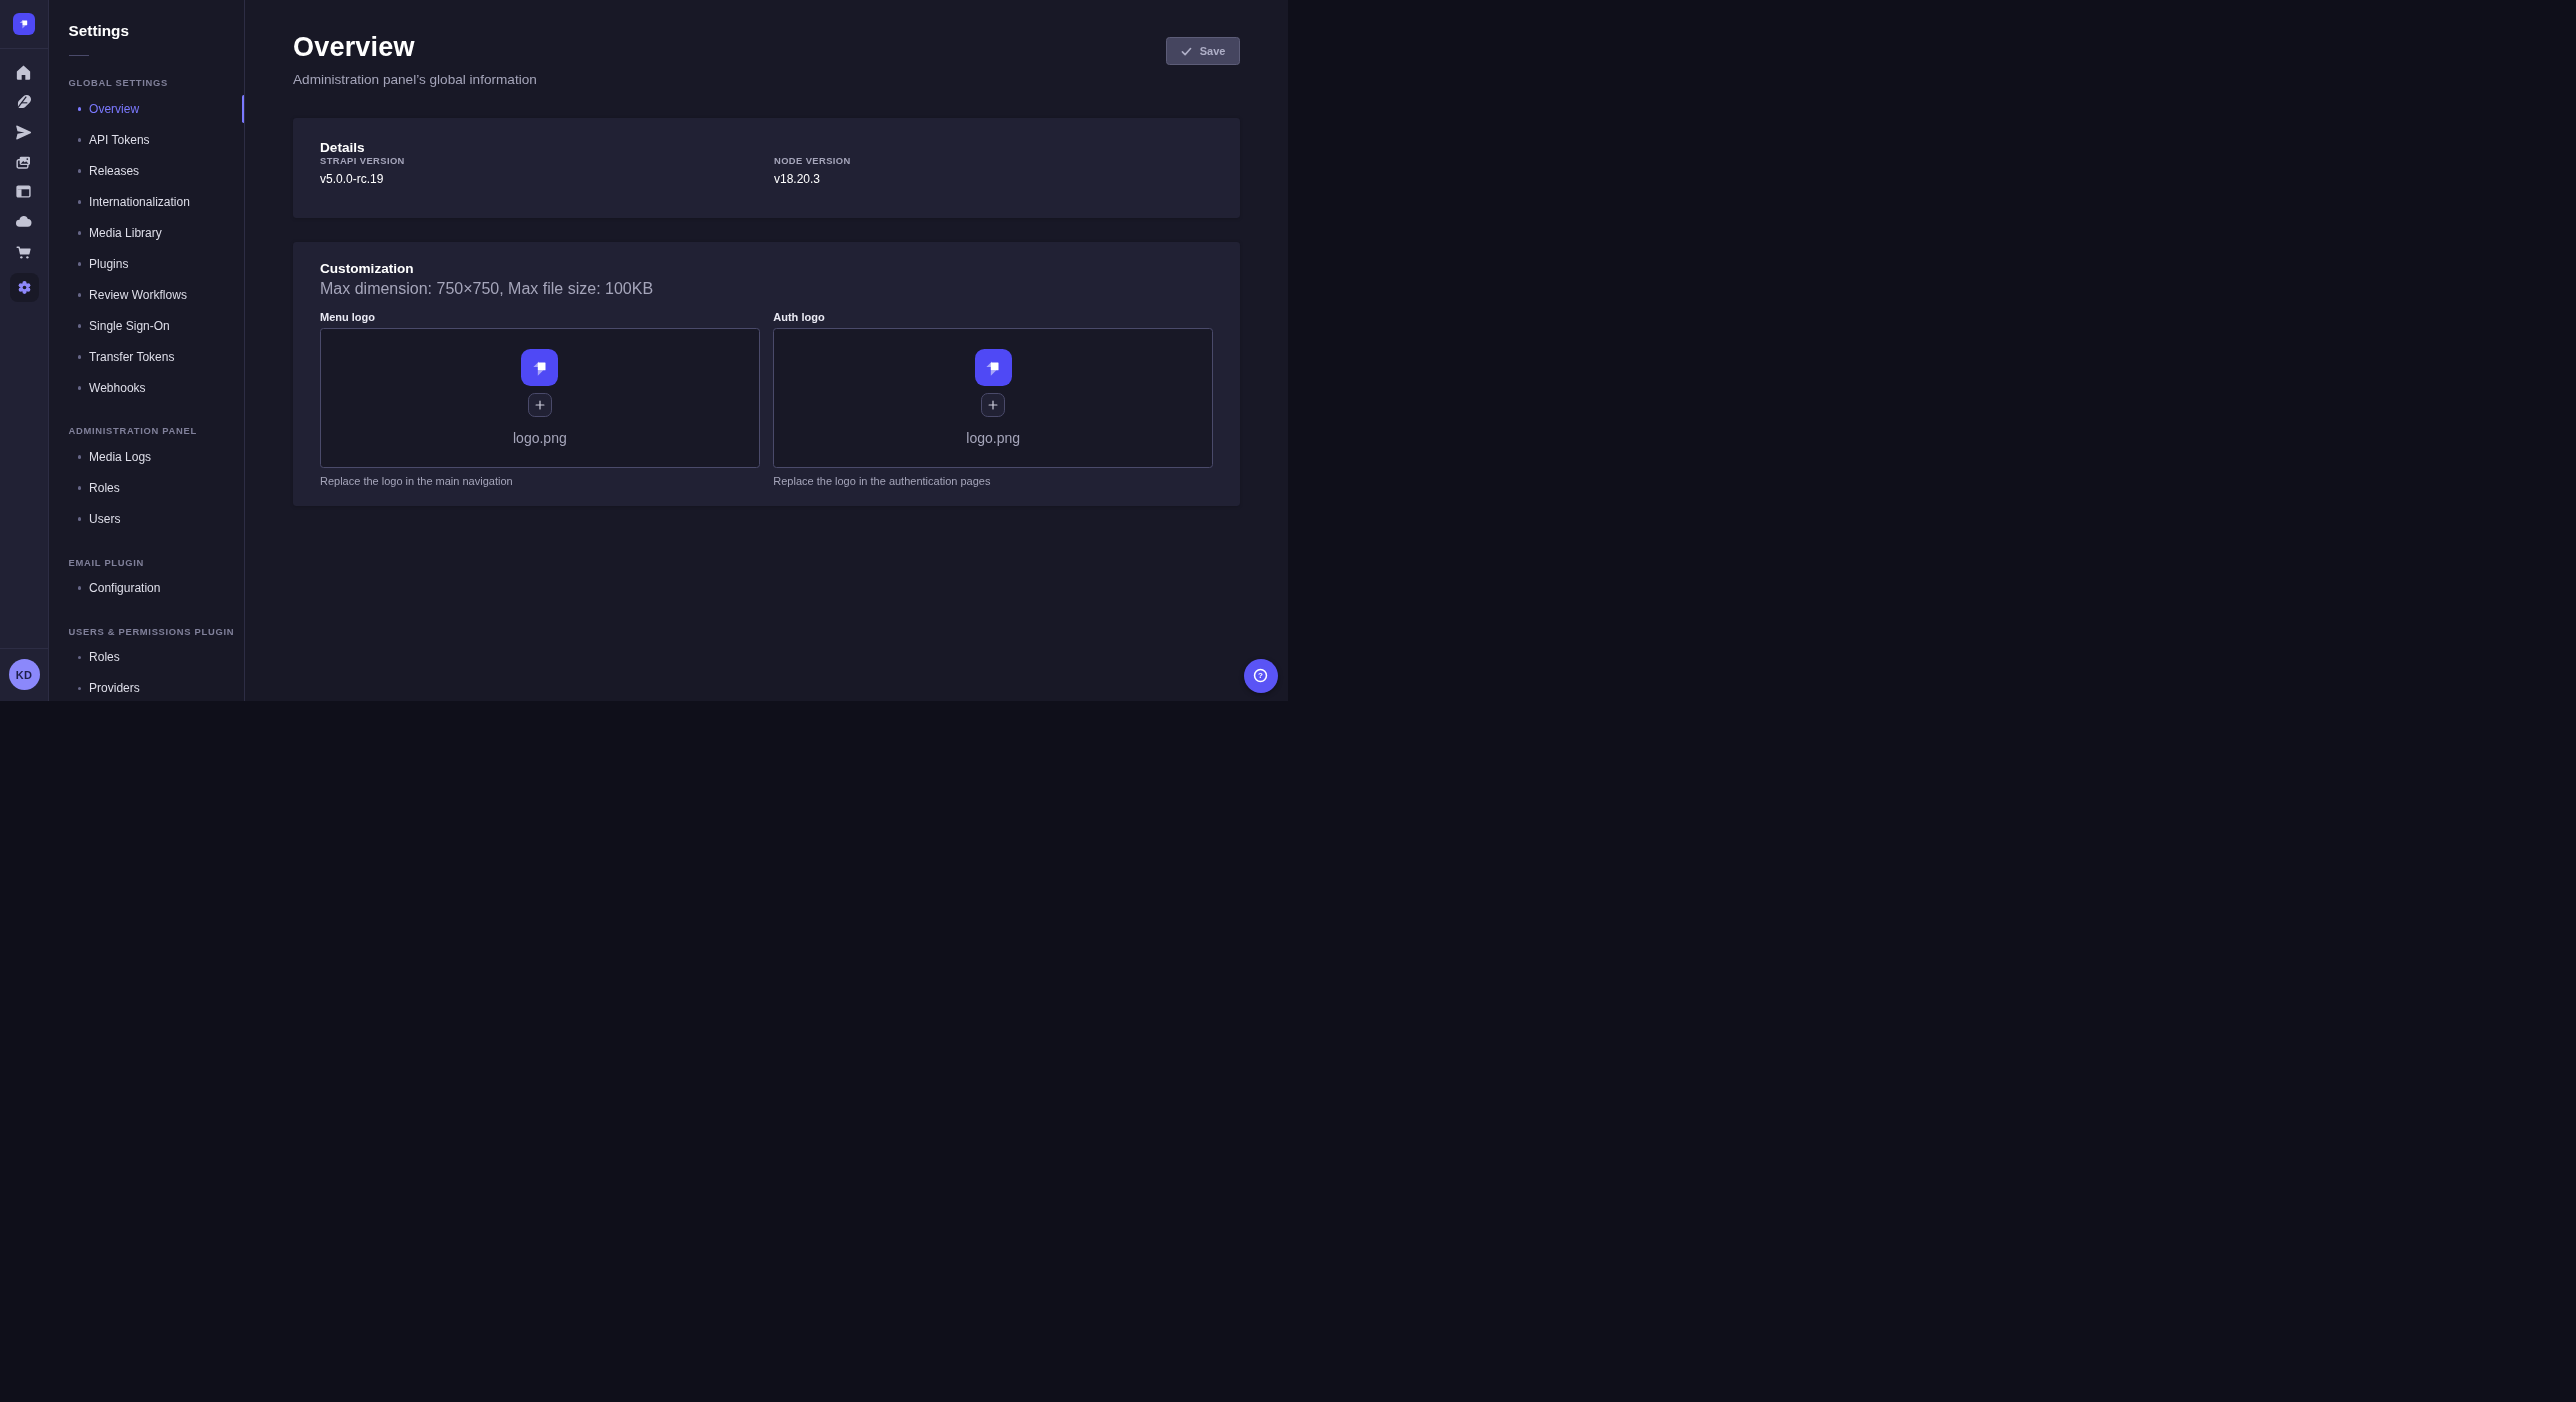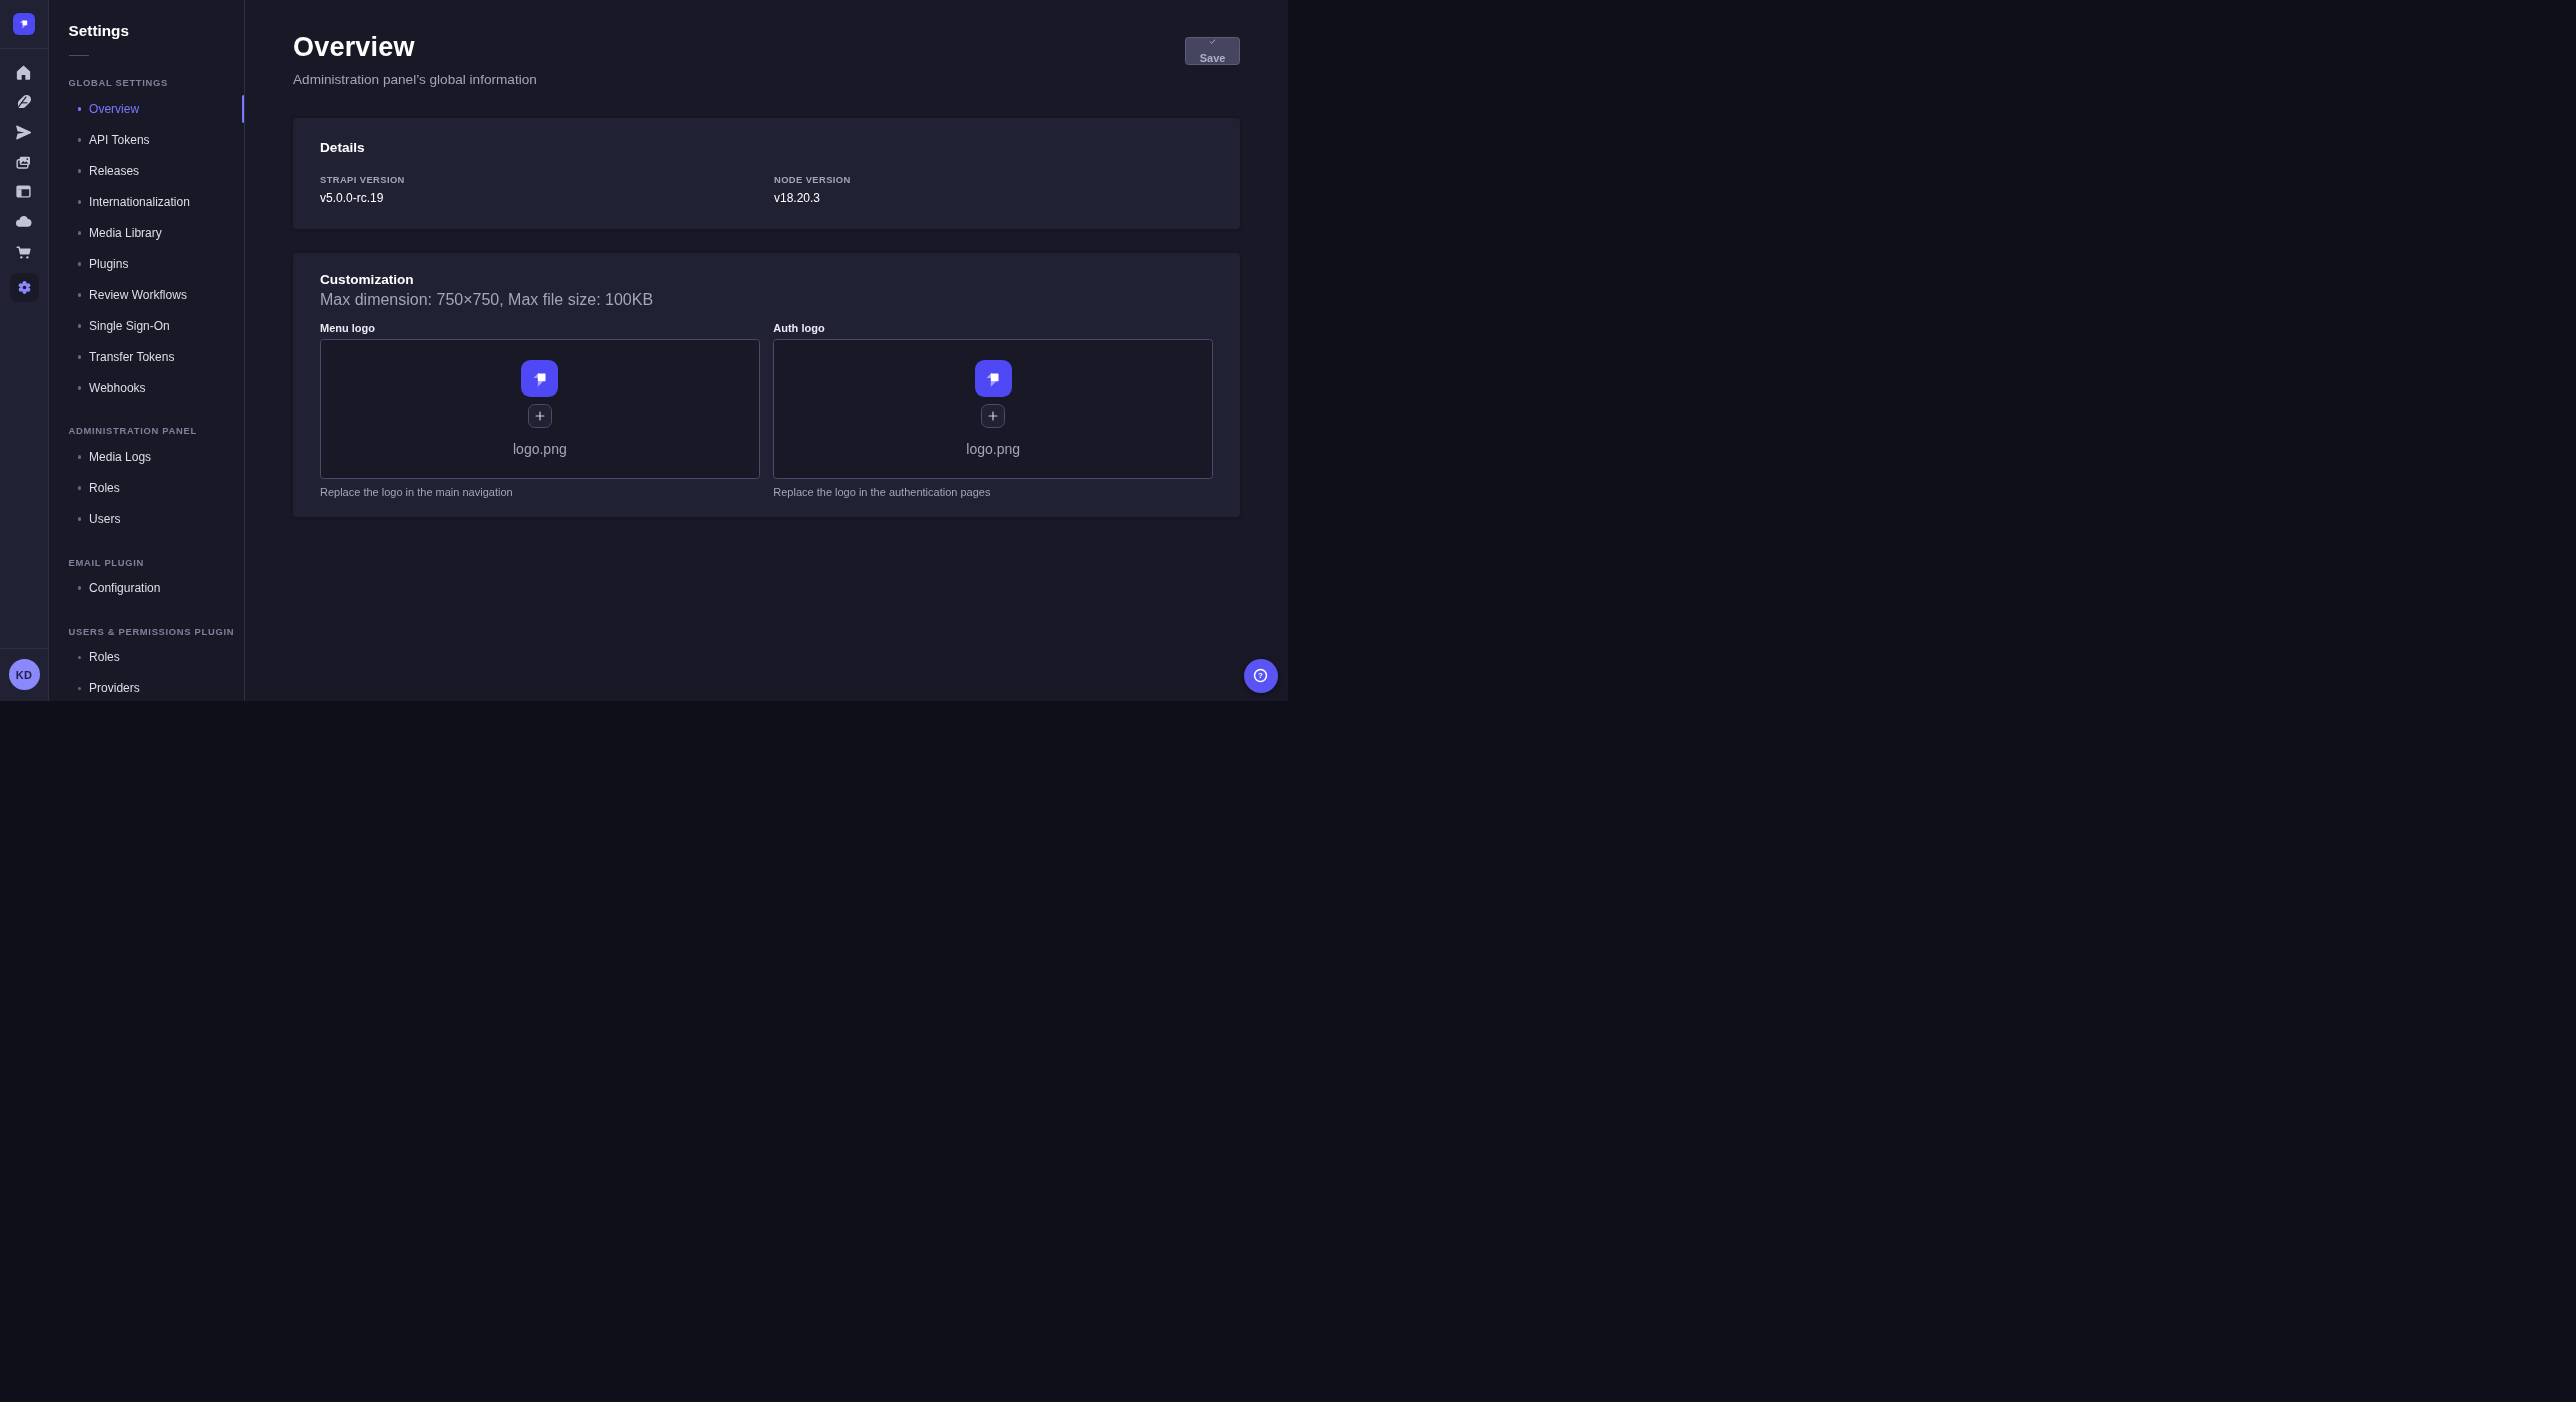--- a/index.html
+++ b/index.html
@@ -28,26 +28,26 @@
   .subnav li .bullet { width:3.4px; height:3.4px; border-radius:50%; background:#666687; flex-shrink:0; }
   .subnav li.active { color:#7b79ff; }
   .subnav li.active .bullet { background:#7b79ff; }
   .subnav li.active .active-bar { position:absolute; right:-0.9px; top:1.7px; bottom:1.7px; width:2.6px; background:#7b79ff; border-radius:1.7px 0 0 1.7px; }
 
   
   .main { flex:1; padding:32px 48px 0; overflow:hidden; }
   .main-header { display:flex; justify-content:space-between; align-items:flex-start; }
   .page-title { color:#ffffff; font-size:27px; font-weight:700; letter-spacing:0.2px; }
   .page-subtitle { color:#a5a5ba; font-size:13.6px; margin-top:8.5px; }
-  .save-btn { margin-top:5.1px; height:28px; padding:0 13.6px; background:#45455f; border:0.9px solid #5d5d78; border-radius:3.4px; color:#aeaec6; font-size:11px; font-weight:600; display:flex; align-items:center; gap:6.8px; cursor:pointer; font-family:inherit;flex-direction:column; }
+  .save-btn { margin-top:5.1px; height:28px; padding:0 13.6px; background:#45455f; border:0.9px solid #5d5d78; border-radius:3.4px; color:#aeaec6; font-size:11px; font-weight:600; display:flex; align-items:center; gap:6.8px; cursor:pointer; font-family:inherit; }
 
   .card { background:#212134; border-radius:3.4px; box-shadow:0 0.9px 3.4px rgba(0,0,0,.18); }
   .card-details { margin-top:31px; padding:22px 27px 24px; }
   .card-title { color:#ffffff; font-size:13.6px; font-weight:600; }
-  .details-grid { display:grid; grid-template-columns:454px 1fr; row-gap:0; margin-top:19px; }
+  .details-grid { display:grid; grid-template-columns:454px 1fr; row-gap:8px; }
   .field-label { color:#a5a5ba; font-size:9.4px; font-weight:700; letter-spacing:0.4px; }
   .field-value { color:#ffffff; font-size:12px; margin-top:6px; }
   .plans-link { display:inline-flex; align-items:center; gap:6.8px; color:#7b79ff; font-size:12px; margin-top:14.5px; text-decoration:none; cursor:pointer; }
 
   .card-custom { margin-top:24px; padding:19px 27px 19px; }
   .card-subtitle { color:#a5a5ba; font-size:16px; margin-top:4.3px; }
   .uploads-grid { display:grid; grid-template-columns:1fr 1fr; column-gap:13.6px; margin-top:13.6px; }
   .upload-label { color:#eaeaf4; font-size:11px; font-weight:600; margin-bottom:4.3px; }
   .upload-box { height:140px; background:#181826; border:0.9px solid #4a4a6a; border-radius:3.4px; display:flex; flex-direction:column; align-items:center; justify-content:center; cursor:pointer; }
   .upload-logo { width:37px; height:37px; border-radius:9.4px; background:#4f49f5; display:flex; align-items:center; justify-content:center; }

